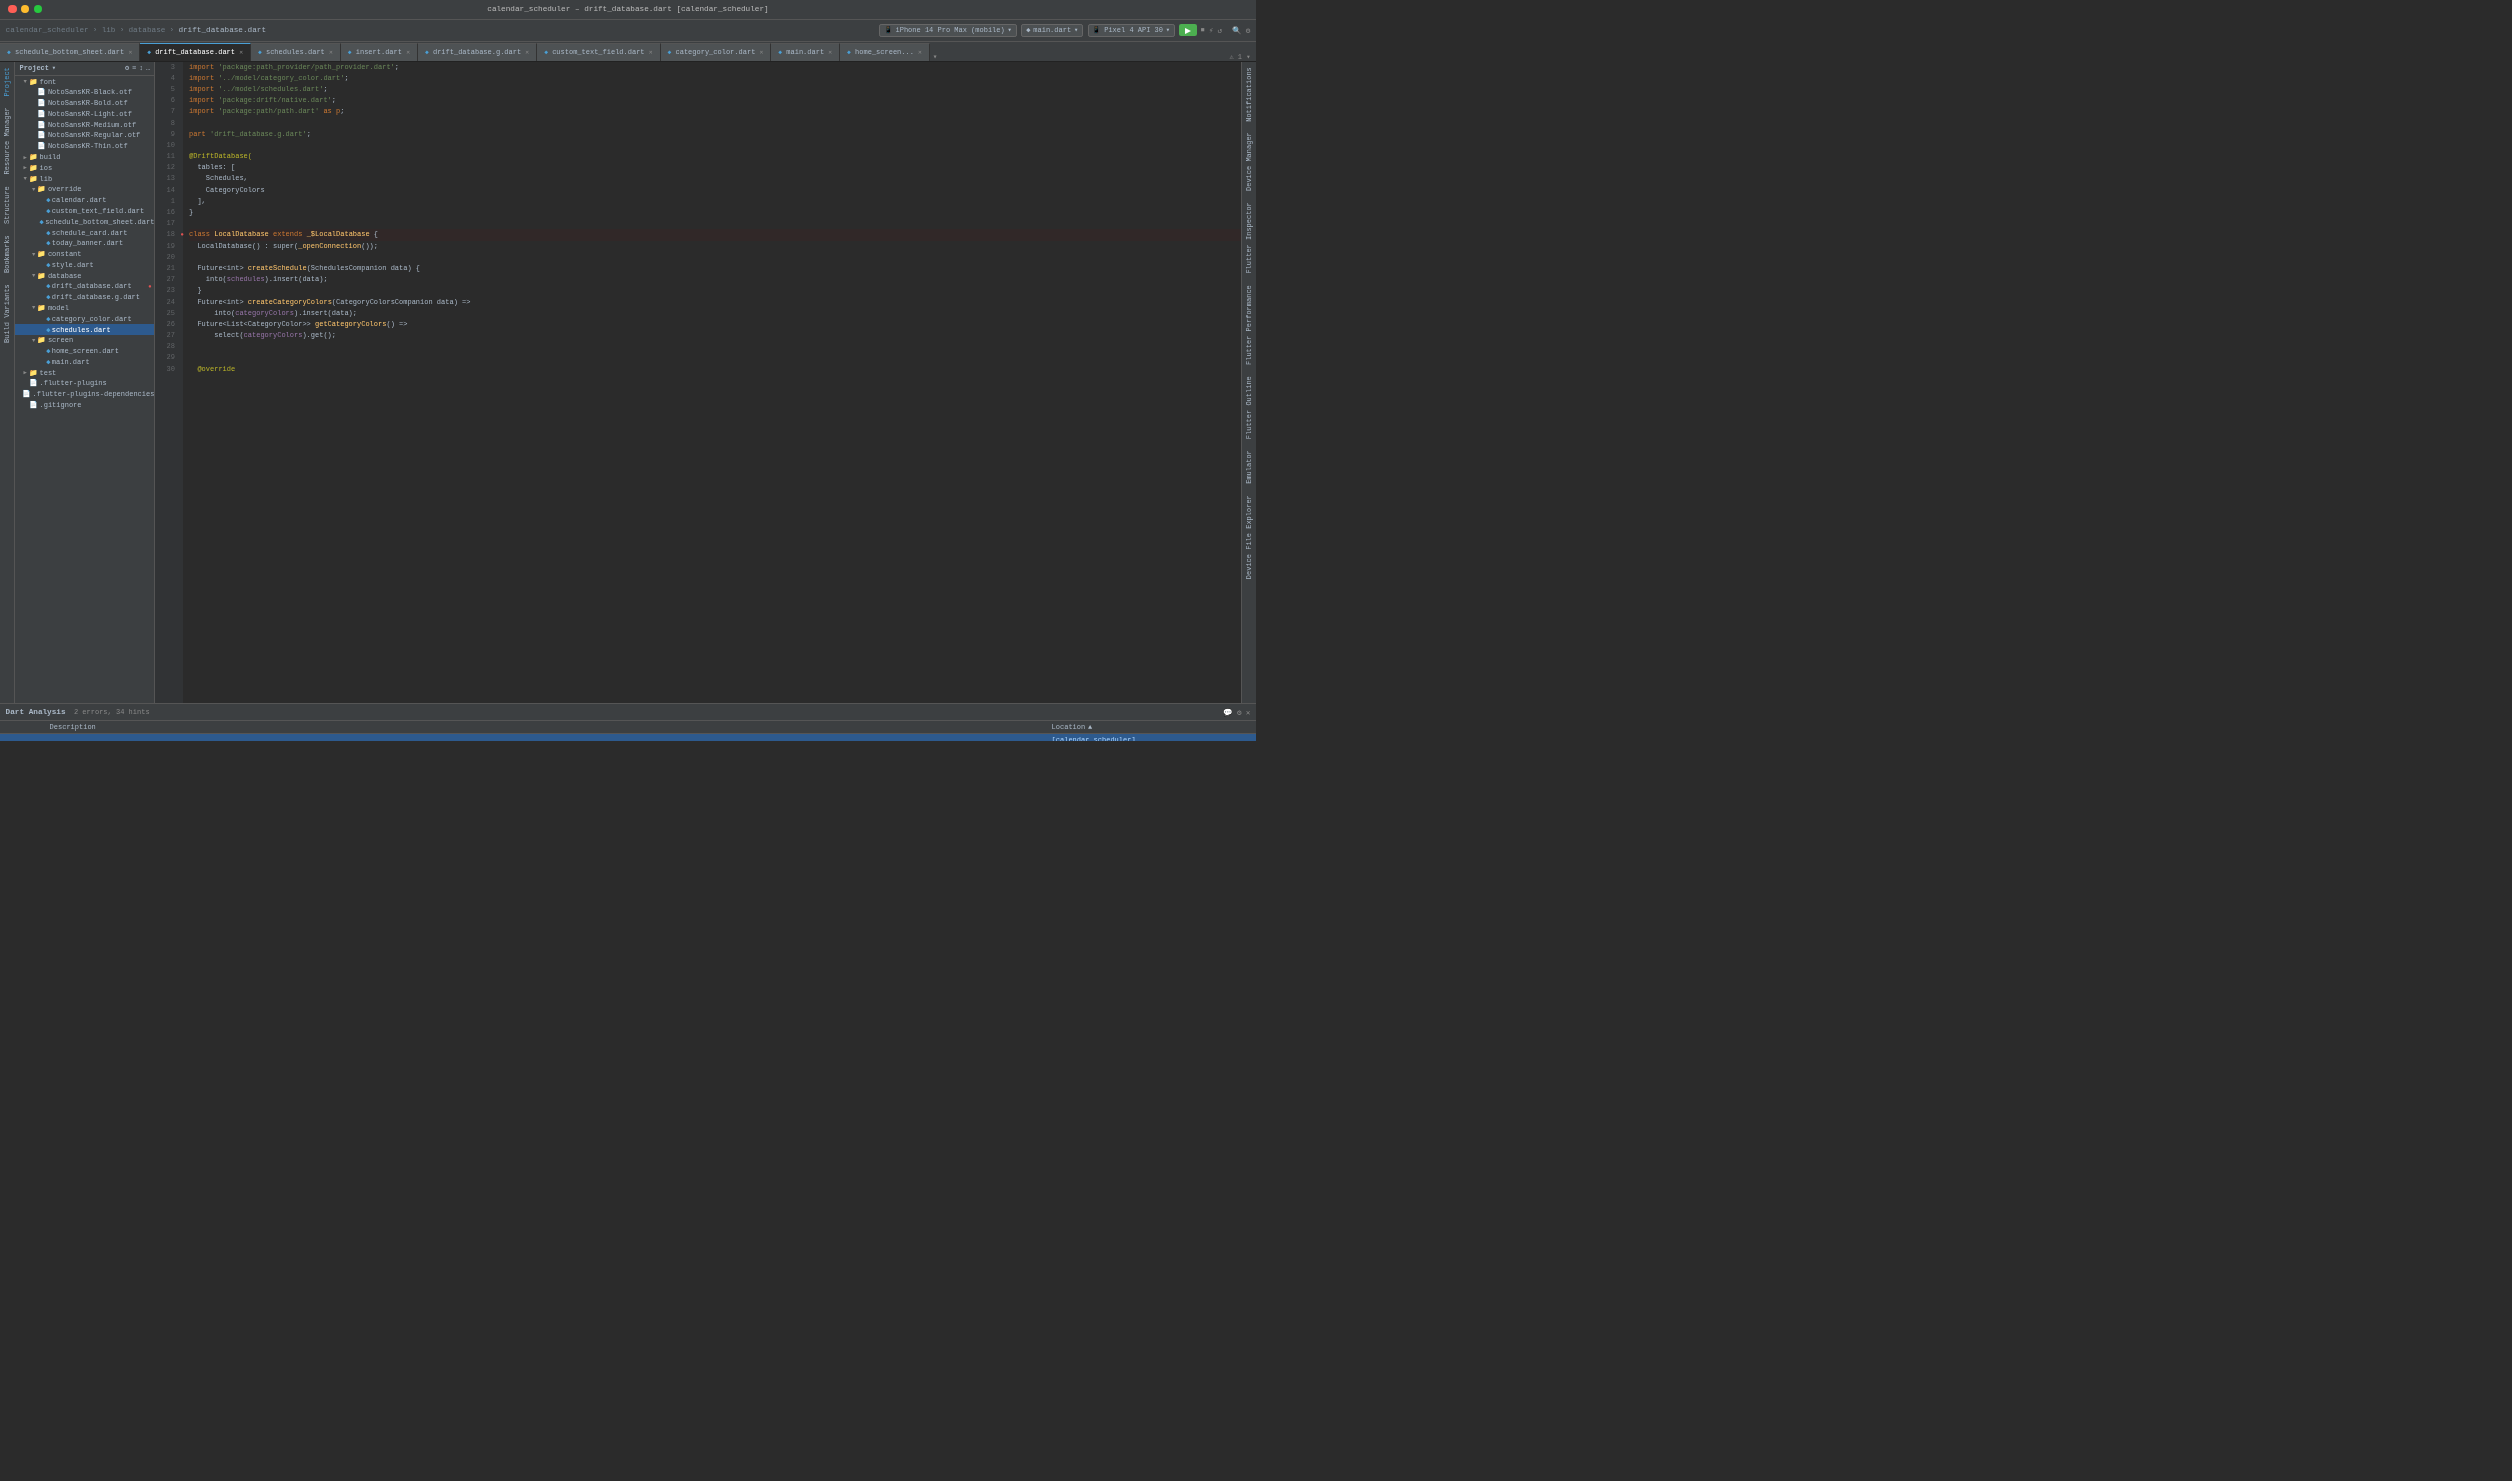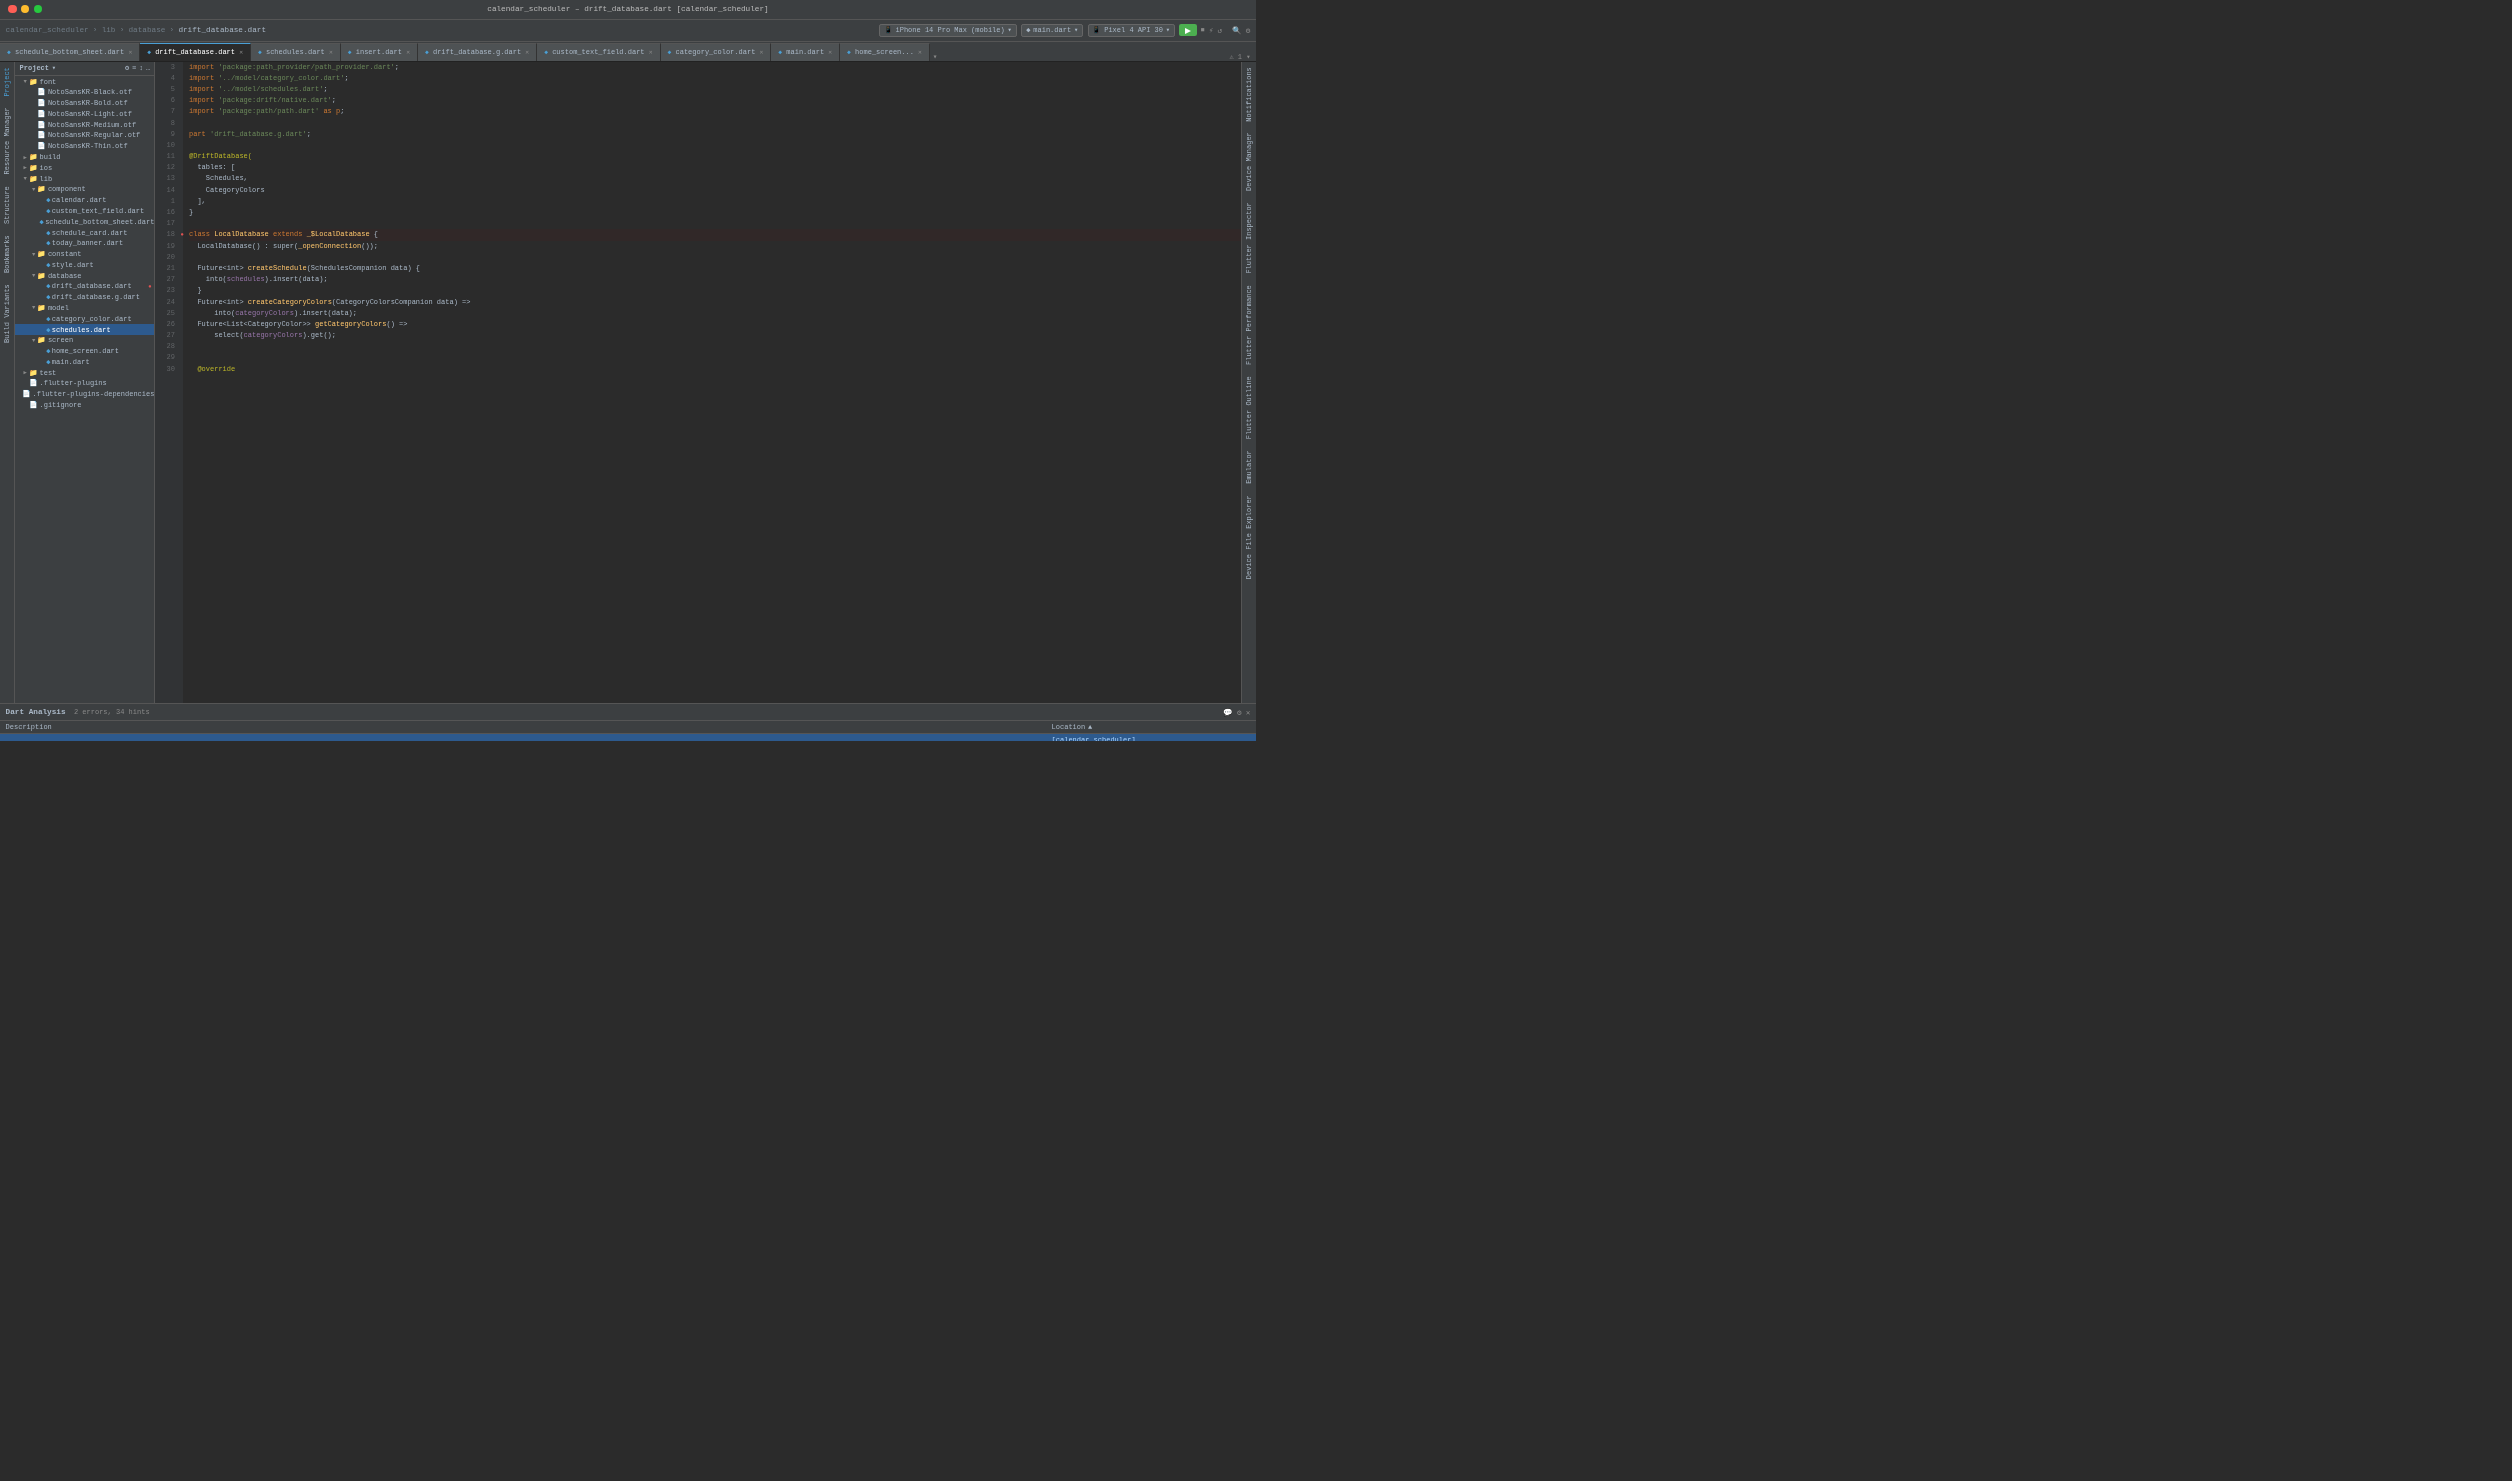--- a/index.html
+++ b/index.html
@@ -294,21 +294,21 @@
       flex: 1;
       overflow-y: auto;
     }
     .issues-table-header {
       display: flex;
       background: #3c3f41;
       border-bottom: 0.7px solid #555;
       font-size: 7px;
       color: #a9b7c6;
     }
-    .issues-col-desc { flex: 1; padding: 2.1px 5.6px; }
+    .issues-col-desc { flex: 1; padding: 2.1px 5.6px; margin-left: 44px; }
     .issues-col-loc { width: 210px; padding: 2.1px 5.6px; display: flex; align-items: center; gap: 2.8px; cursor: pointer; }
     .issue-row {
       display: flex;
       border-bottom: 0.7px solid #3a3a3a;
       font-size: 7px;
       align-items: center;
       min-height: 12.6px;
     }
     .issue-row.selected { background: #2d5a8e; color: #fff; }
     .issue-row.selected .issue-loc { color: #aad4ff; }
@@ -538,21 +538,21 @@
     <div class="tree-item">
       <span class="indent" style="width:5.6px"></span>
       <span class="expand-arrow">▼</span>
       <span class="folder-icon">📁</span>
       <span>lib</span>
     </div>
     <div class="tree-item">
       <span class="indent" style="width:14px"></span>
       <span class="expand-arrow">▼</span>
       <span class="folder-icon">📁</span>
-      <span>component</span>
+      <span>override</span>
     </div>
     <div class="tree-item">
       <span class="indent" style="width:22.4px"></span>
       <span class="expand-arrow"></span>
       <span class="file-dart">◆</span>
       <span>calendar.dart</span>
     </div>
     <div class="tree-item">
       <span class="indent" style="width:22.4px"></span>
       <span class="expand-arrow"></span>

